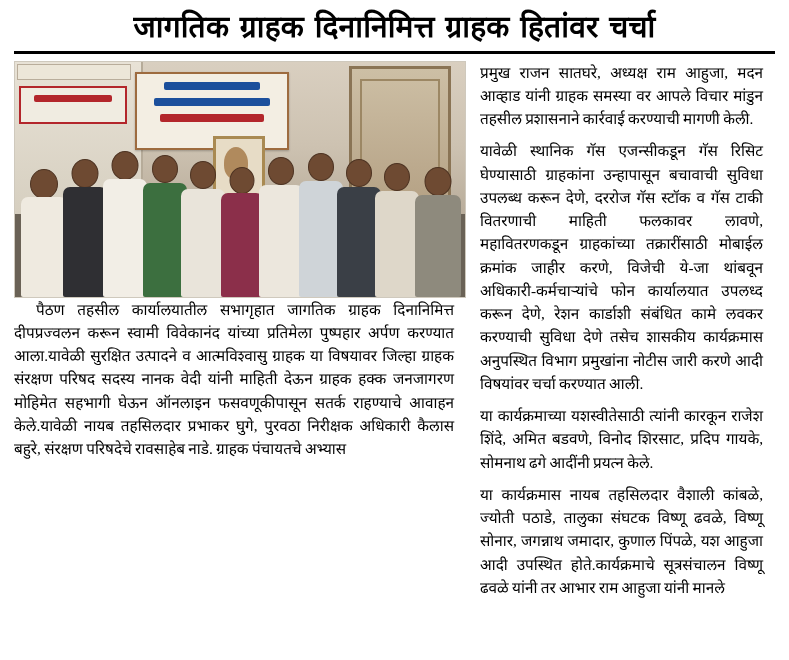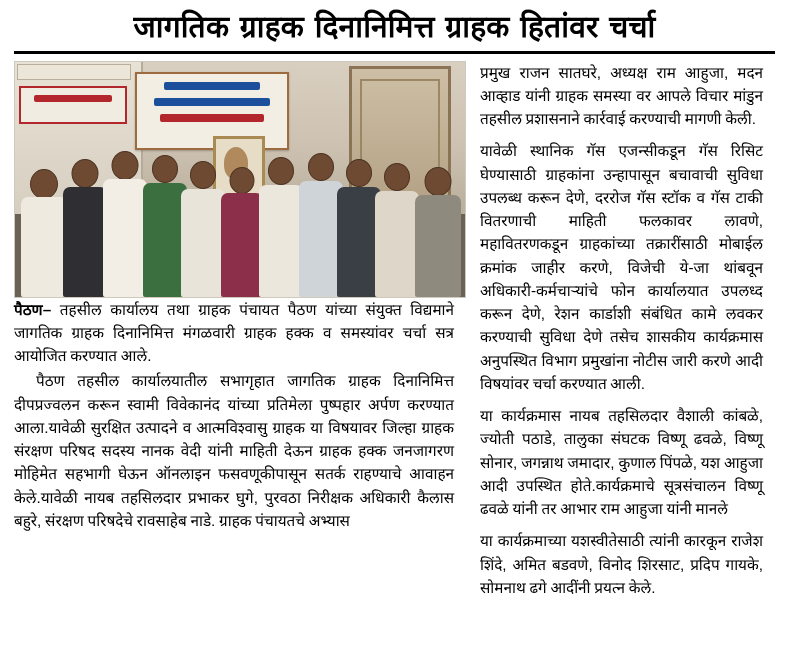--- a/index.html
+++ b/index.html
@@ -202,21 +202,21 @@
     font-family: "DejaVu Sans", "Liberation Sans", sans-serif;
     font-weight: bold;
     font-size: 14.5px;
     text-align: center;
     padding: 8px 0 7px 0;
     color: #000;
   }
 
   
   .para {
-    font-family: Liberation Sans, sans-serif;
+    font-family: Liberation Serif, serif;
     font-size: 15.3px;
     line-height: 1.52;
     text-align: justify;
     text-justify: inter-word;
     margin: 0 12px 2px 0;
     word-spacing: -0.5px;
   }
   .para.indent { text-indent: 22px; }
   .para b { font-weight: bold; }
   .col-right .para { font-size: 15.3px; }
@@ -303,27 +303,26 @@
             <div class="body" style="height:106px;background:#ded7c9;"></div>
           </div>
           <div class="person" style="left:400px;width:46px;height:130px;">
             <div class="head" style="width:25px;height:27px;top:0;"></div>
             <div class="body" style="height:102px;background:#8e8a7d;"></div>
           </div>
         </div>
       </div>
 
 
-      <p class="para"><b>पैठण–</b><span> तहसील कार्यालय तथा ग्राहक पंचायत पैठण यांच्या संयुक्त विद्यमाने जागतिक ग्राहक दिनानिमित्त मंगळवारी ग्राहक हक्क व समस्यांवर चर्चा सत्र आयोजित करण्यात आले.</span></p>
 
       <p class="para indent">पैठण तहसील कार्यालयातील सभागृहात जागतिक ग्राहक दिनानिमित्त दीपप्रज्वलन करून स्वामी विवेकानंद यांच्या प्रतिमेला पुष्पहार अर्पण करण्यात आला.यावेळी सुरक्षित उत्पादने व आत्मविश्वासु ग्राहक या विषयावर जिल्हा ग्राहक संरक्षण परिषद सदस्य नानक वेदी यांनी माहिती देऊन ग्राहक हक्क जनजागरण मोहिमेत सहभागी घेऊन ऑनलाइन फसवणूकीपासून सतर्क राहण्याचे आवाहन केले.यावेळी नायब तहसिलदार प्रभाकर घुगे, पुरवठा निरीक्षक अधिकारी कैलास बहुरे, संरक्षण परिषदेचे रावसाहेब नाडे. ग्राहक पंचायतचे अभ्यास</p>
 
     </div>
 
     <div class="col-right">
       <p class="para">प्रमुख राजन सातघरे, अध्यक्ष राम आहुजा, मदन आव्हाड यांनी ग्राहक समस्या वर आपले विचार मांडुन तहसील प्रशासनाने कार्रवाई करण्याची मागणी केली.</p>
       <p class="para">यावेळी स्थानिक गॅस एजन्सीकडून गॅस रिसिट घेण्यासाठी ग्राहकांना उन्हापासून बचावाची सुविधा उपलब्ध करून देणे, दररोज गॅस स्टॉक व गॅस टाकी वितरणाची माहिती फलकावर लावणे, महावितरणकडून ग्राहकांच्या तक्रारींसाठी मोबाईल क्रमांक जाहीर करणे, विजेची ये-जा थांबवून अधिकारी-कर्मचाऱ्यांचे फोन कार्यालयात उपलध्द करून देणे, रेशन कार्डाशी संबंधित कामे लवकर करण्याची सुविधा देणे तसेच शासकीय कार्यक्रमास अनुपस्थित विभाग प्रमुखांना नोटीस जारी करणे आदी विषयांवर चर्चा करण्यात आली.</p>
+      <p class="para">या कार्यक्रमाच्या यशस्वीतेसाठी त्यांनी कारकून राजेश शिंदे, अमित बडवणे, विनोद शिरसाट, प्रदिप गायके, सोमनाथ ढगे आदींनी प्रयत्न केले.</p>
       <p class="para">या कार्यक्रमास नायब तहसिलदार वैशाली कांबळे, ज्योती पठाडे, तालुका संघटक विष्णू ढवळे, विष्णू सोनार, जगन्नाथ जमादार, कुणाल पिंपळे, यश आहुजा आदी उपस्थित होते.कार्यक्रमाचे सूत्रसंचालन विष्णू ढवळे यांनी तर आभार राम आहुजा यांनी मानले</p>
-      <p class="para">या कार्यक्रमाच्या यशस्वीतेसाठी त्यांनी कारकून राजेश शिंदे, अमित बडवणे, विनोद शिरसाट, प्रदिप गायके, सोमनाथ ढगे आदींनी प्रयत्न केले.</p>
     </div>
 
   </div>
 </div>
 
 </body></html>

